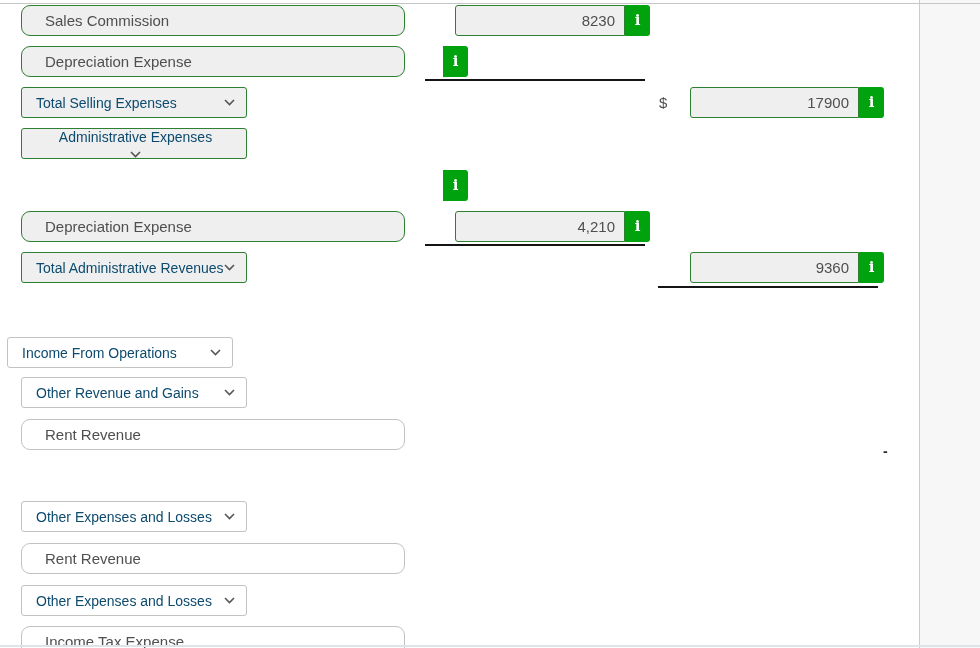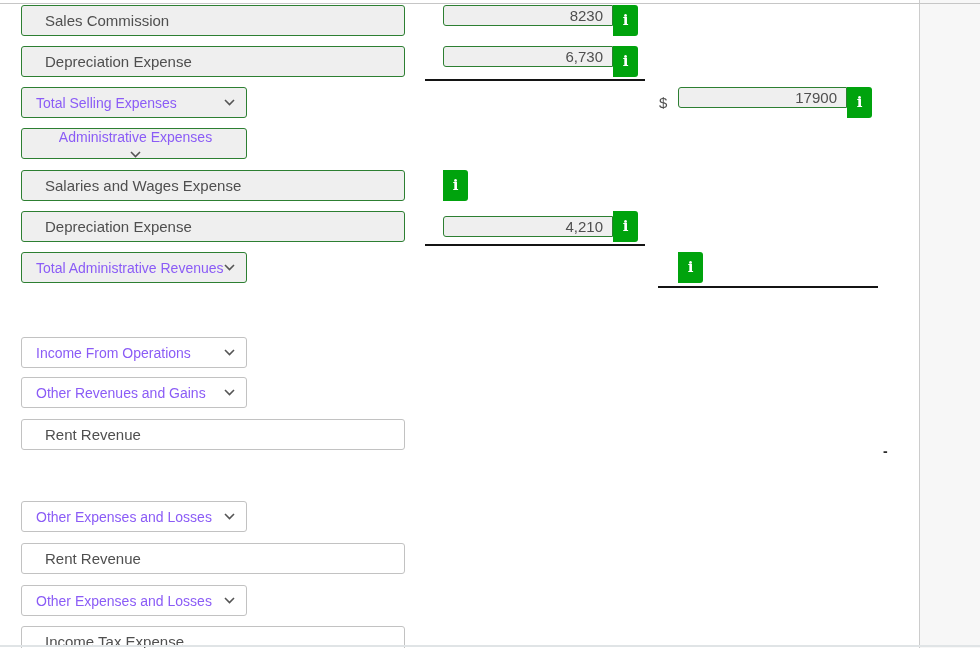--- a/index.html
+++ b/index.html
@@ -6,41 +6,41 @@
   .screen{
     position:relative;width:980px;height:648px;background:#ffffff;
     overflow:hidden;font-family:"Liberation Sans",sans-serif;
   }
   .topline{position:absolute;left:0;top:3px;width:980px;height:1px;background:#c6c6c6;z-index:6;}
   .bottomline{position:absolute;left:0;top:645px;width:980px;height:2px;background:#e0e4e6;z-index:6;}
   .panel{position:absolute;left:919px;top:0;width:61px;height:648px;background:#f7f7f7;border-left:1px solid #cccccc;z-index:4;}
 
   input{outline:none;}
   .acct{
-    position:absolute;width:384px;height:31px;box-sizing:border-box;border-radius:3px;
+    position:absolute;width:384px;height:31px;box-sizing:border-box;border-radius:9px;
     padding:0 8px 0 23px;font-family:"Liberation Sans",sans-serif;font-size:15px;color:#4f4f4f;
   }
   .ok{background:#efefef;border:1px solid #2d7f32;}
   .plain{background:#ffffff;border:1px solid #c2c2c2;}
 
   .numgrp{position:absolute;display:flex;height:31px;}
   .num{
-    width:170px;height:21px;box-sizing:border-box;border-radius:3px 0 0 3px;
-    text-align:right;padding:0 9px;font-family:"Liberation Sans",sans-serif;font-size:15px;color:#4f4f4f;
+    width:170px;height:31px;box-sizing:border-box;border-radius:3px 0 0 3px;
+    text-align:right;padding:0 9px;font-family:"Liberation Sans",sans-serif;font-size:15px;color:#4f4f4f;margin-left:12px;
   }
   .num3{width:169px;}
   .ibtn{
     width:25px;height:31px;box-sizing:border-box;border:none;background:#00a30d;color:#ffffff;
     border-radius:0 3px 3px 0;display:flex;align-items:center;justify-content:center;padding:0;cursor:pointer;
   }
   .ibtn .glyph{font-family:"DejaVu Serif",serif;font-weight:bold;font-size:15px;line-height:1;}
 
   .sel{
     position:absolute;width:226px;height:31px;box-sizing:border-box;border-radius:3px;
-    display:flex;align-items:center;padding:0 11px 0 14px;font-size:14px;color:#8b5cf6;cursor:pointer;
+    display:flex;align-items:center;padding:0 11px 0 14px;font-size:14px;color:#0c4a6e;cursor:pointer;
   }
   .sel .sel-txt{flex:1;white-space:nowrap;overflow:hidden;}
   .sel .chev{display:flex;align-items:center;}
 
   .rule{position:absolute;width:220px;height:2px;background:#141414;}
   .cur{position:absolute;height:31px;display:flex;align-items:center;font-size:15px;color:#4f4f4f;}
   .dash{position:absolute;left:883px;top:443px;font-size:14px;font-weight:600;color:#2b2b2b;}
 </style>
 </head>
 <body>
@@ -52,21 +52,20 @@
   <input class="acct ok" style="left: 21px; top: 5px;" type="text" value="Sales Commission">
   <div class="numgrp" style="left:443px;top:5px;">
     <input class="num ok" type="text" value="8230" style="">
     <button class="ibtn">
       <span class="glyph">i</span>
     </button>
   </div>
 
   <input class="acct ok" style="left: 21px; top: 46px;" type="text" value="Depreciation Expense">
   <div class="numgrp" style="left:443px;top:46px;">
-    <input class="num ok" type="text" value="6,730" style="">
     <button class="ibtn">
       <span class="glyph">i</span>
     </button>
   </div>
   <div class="rule" style="left:425px;top:79px;"></div>
 
   <div class="sel ok" style="left:21px;top:87px;">
     <span class="sel-txt">Total Selling Expenses</span>
     <span class="chev">
       <svg width="11" height="7" viewBox="0 0 11 7">
@@ -84,21 +83,20 @@
 
   <div class="sel ok" style="left:21px;top:128px;flex-direction:column;">
     <span class="sel-txt">Administrative Expenses</span>
     <span class="chev">
       <svg width="11" height="7" viewBox="0 0 11 7">
           <polyline points="1,1 5.5,5.5 10,1" fill="none" stroke="#555555" stroke-width="1.6"></polyline>
         </svg>
     </span>
   </div>
 
-  <input class="acct ok" style="left: 21px; top: 170px;" type="text" value="Salaries and Wages Expense">
   <div class="numgrp" style="left:443px;top:170px;">
     <button class="ibtn">
       <span class="glyph">i</span>
     </button>
   </div>
 
   <input class="acct ok" style="left: 21px; top: 211px;" type="text" value="Depreciation Expense">
   <div class="numgrp" style="left:443px;top:211px;align-items:center;">
     <input class="num ok" type="text" value="4,210" style="">
     <button class="ibtn">
@@ -109,37 +107,38 @@
 
   <div class="sel ok" style="left:21px;top:252px;">
     <span class="sel-txt">Total Administrative Revenues</span>
     <span class="chev">
       <svg width="11" height="7" viewBox="0 0 11 7">
           <polyline points="1,1 5.5,5.5 10,1" fill="none" stroke="#555555" stroke-width="1.6"></polyline>
         </svg>
     </span>
   </div>
   <div class="numgrp" style="left:678px;top:252px;">
+    <input class="num num3 ok" type="text" value="9360" style="">
     <button class="ibtn">
       <span class="glyph">i</span>
     </button>
   </div>
   <div class="rule" style="left:658px;top:286px;"></div>
 
-  <div class="sel plain" style="left:21px;top:337px;justify-content:center;">
+  <div class="sel plain" style="left:7px;top:337px;justify-content:center;">
     <span class="sel-txt">Income From Operations</span>
     <span class="chev">
       <svg width="11" height="7" viewBox="0 0 11 7">
           <polyline points="1,1 5.5,5.5 10,1" fill="none" stroke="#555555" stroke-width="1.6"></polyline>
         </svg>
     </span>
   </div>
 
   <div class="sel plain" style="left:21px;top:377px;">
-    <span class="sel-txt">Other Revenues and Gains</span>
+    <span class="sel-txt">Other Revenue and Gains</span>
     <span class="chev">
       <svg width="11" height="7" viewBox="0 0 11 7">
           <polyline points="1,1 5.5,5.5 10,1" fill="none" stroke="#555555" stroke-width="1.6"></polyline>
         </svg>
     </span>
   </div>
 
   <input class="acct plain" style="left: 21px; top: 419px;" type="text" value="Rent Revenue">
   <span class="dash">-</span>
 

